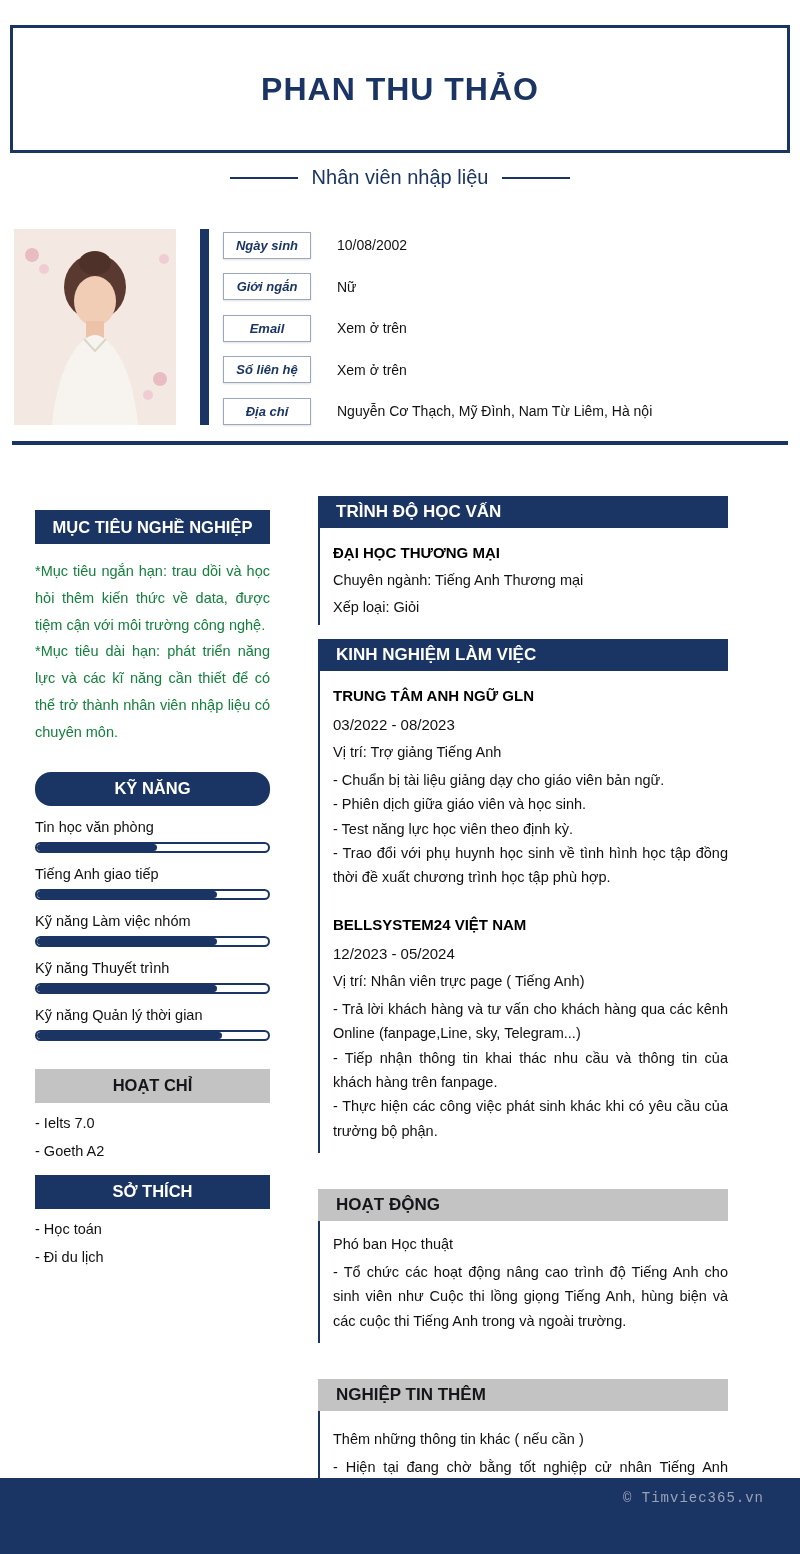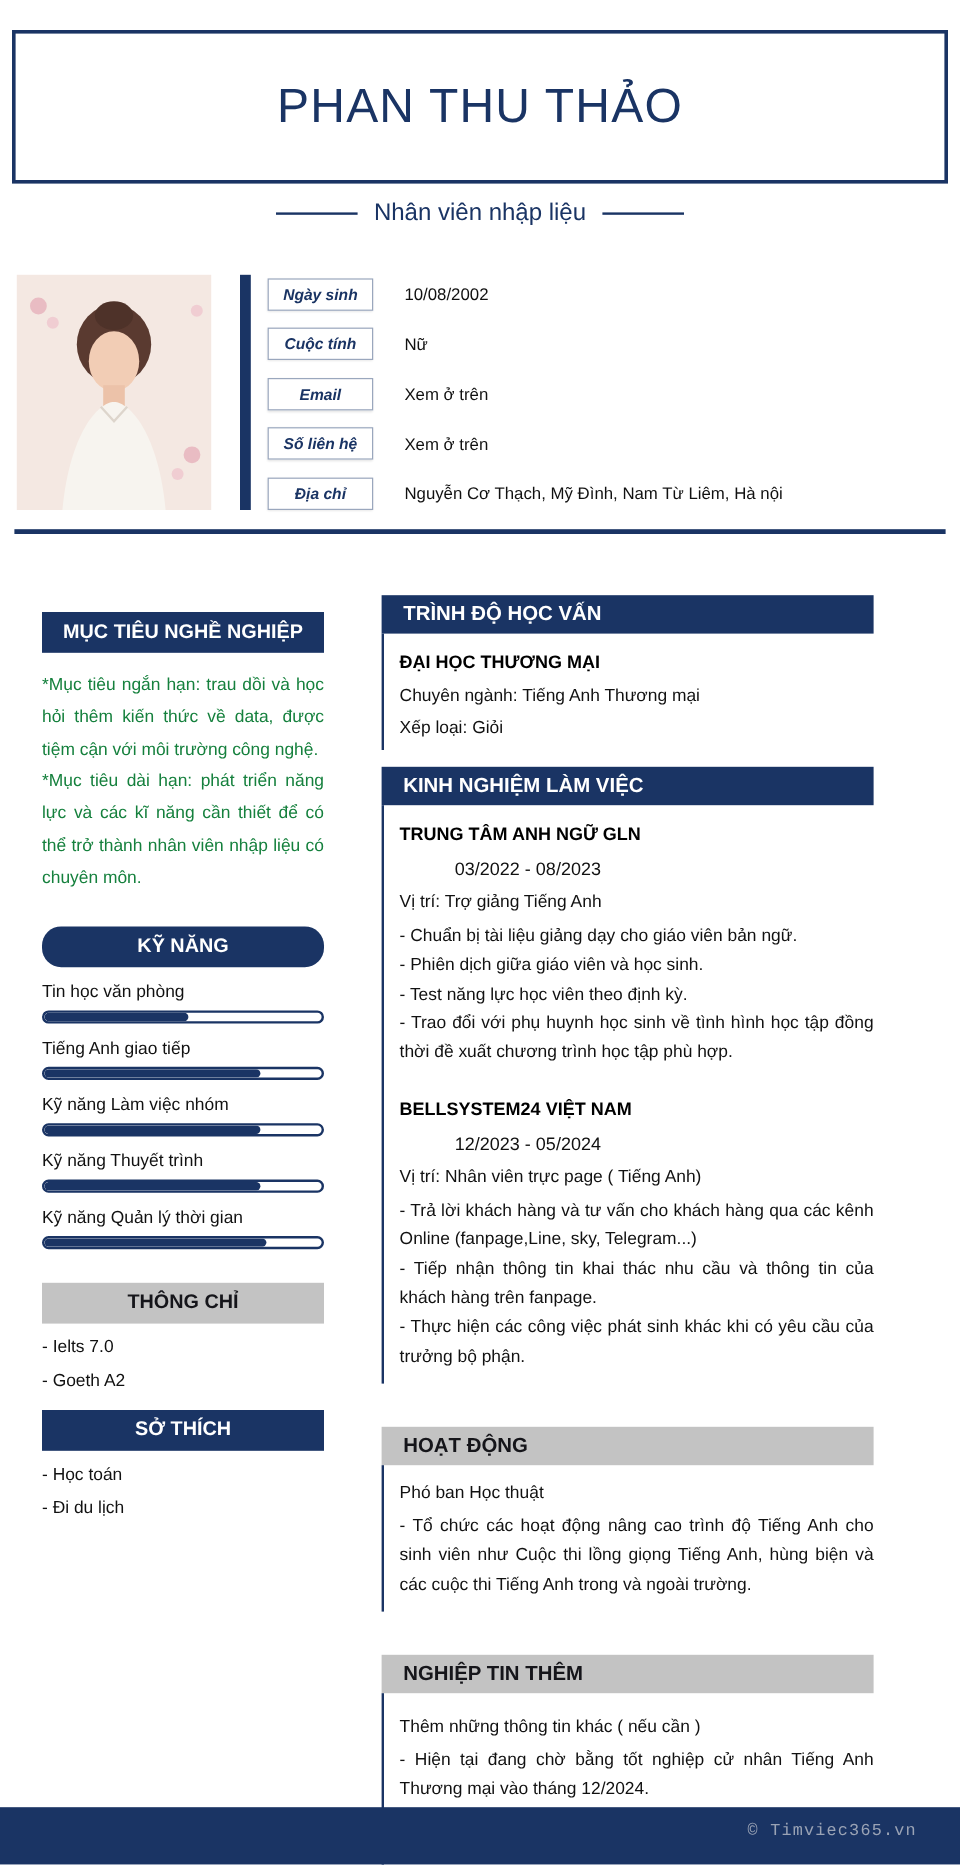--- a/index.html
+++ b/index.html
@@ -21,22 +21,22 @@
   .name-box {
     margin: 25px 10px 0 10px;
     height: 128px;
     border: 3px solid var(--navy);
     display: flex;
     align-items: center;
     justify-content: center;
   }
   .name-box h1 {
     color: var(--navy);
-    font-size: 40px;
-    font-weight: 400;
+    font-size: 32px;
+    font-weight: 700;
     letter-spacing: 1px;
   }
   .subtitle-row {
     margin-top: 13px;
     display: flex;
     align-items: center;
     justify-content: center;
     gap: 14px;
   }
   .subtitle-row .rule { width: 68px; height: 2px; background: var(--navy); }
@@ -158,38 +158,38 @@
     font-weight: 700;
   }
   .rsec-head.navy { background: var(--navy); color: #ffffff; }
   .rsec-head.gray { background: var(--gray); color: #15151a; }
   .rcontent {
     border-left: 2px solid var(--navy);
     padding: 4px 0 10px 13px;
   }
   .r-bold { font-size: 15px; font-weight: 700; margin-top: 12px; color: #000; }
   .r-line { font-size: 14.5px; margin-top: 11px; color: #111; }
-  .r-period { font-size: 15px; margin-top: 12px; color: #111; margin-left: 46px; }
+  .r-period { font-size: 15px; margin-top: 12px; color: #111; }
   .r-details {
     font-size: 14.5px;
     margin-top: 8px;
     line-height: 1.68;
     text-align: justify;
     white-space: pre-line;
     color: #111;
   }
   .gap-sm { margin-top: 14px; }
   .gap-md { margin-top: 26px; }
   .gap-lg { margin-top: 36px; }
 
   
   .footer {
     position: absolute;
     left: 0; right: 0; bottom: 0;
-    height: 48px;
+    height: 76px;
     background: var(--navy);
     text-align: right;
     padding: 10px 36px 0 0;
   }
   .footer span {
     color: #9aa3b5;
     font-family: "Liberation Mono", "DejaVu Sans Mono", monospace;
     font-size: 14px;
     letter-spacing: 1px;
   }
@@ -225,21 +225,21 @@
         <path d="M70 110 L81 122 L92 110" fill="none" stroke="#ddd5cc" stroke-width="2"></path>
       </svg>
     </div>
     <div class="vbar"></div>
     <div class="fields">
       <div class="field-row">
         <span class="field-label">Ngày sinh</span>
         <span class="field-value">10/08/2002</span>
       </div>
       <div class="field-row">
-        <span class="field-label">Cuộc tính</span>
+        <span class="field-label">Giới ngắn</span>
         <span class="field-value">Nữ</span>
       </div>
       <div class="field-row">
         <span class="field-label">Email</span>
         <span class="field-value">Xem ở trên</span>
       </div>
       <div class="field-row">
         <span class="field-label">Số liên hệ</span>
         <span class="field-value">Xem ở trên</span>
       </div>
@@ -287,21 +287,21 @@
             </div>
         </div>
         <div class="skill">
           <div class="skill-label">Kỹ năng Quản lý thời gian</div>
           <div class="skill-bar">
               <div class="skill-fill" style="width: 80%;"></div>
             </div>
         </div>
       </div>
 
-      <div class="sec-head gray sp-cert">THÔNG CHỈ</div>
+      <div class="sec-head gray sp-cert">HOẠT CHỈ</div>
       <div class="plain-item">- Ielts 7.0</div>
       <div class="plain-item">- Goeth A2</div>
 
       <div class="sec-head navy sp-hob">SỞ THÍCH</div>
       <div class="plain-item">- Học toán</div>
       <div class="plain-item">- Đi du lịch</div>
 
     </div>
 
     <div class="col-right">

